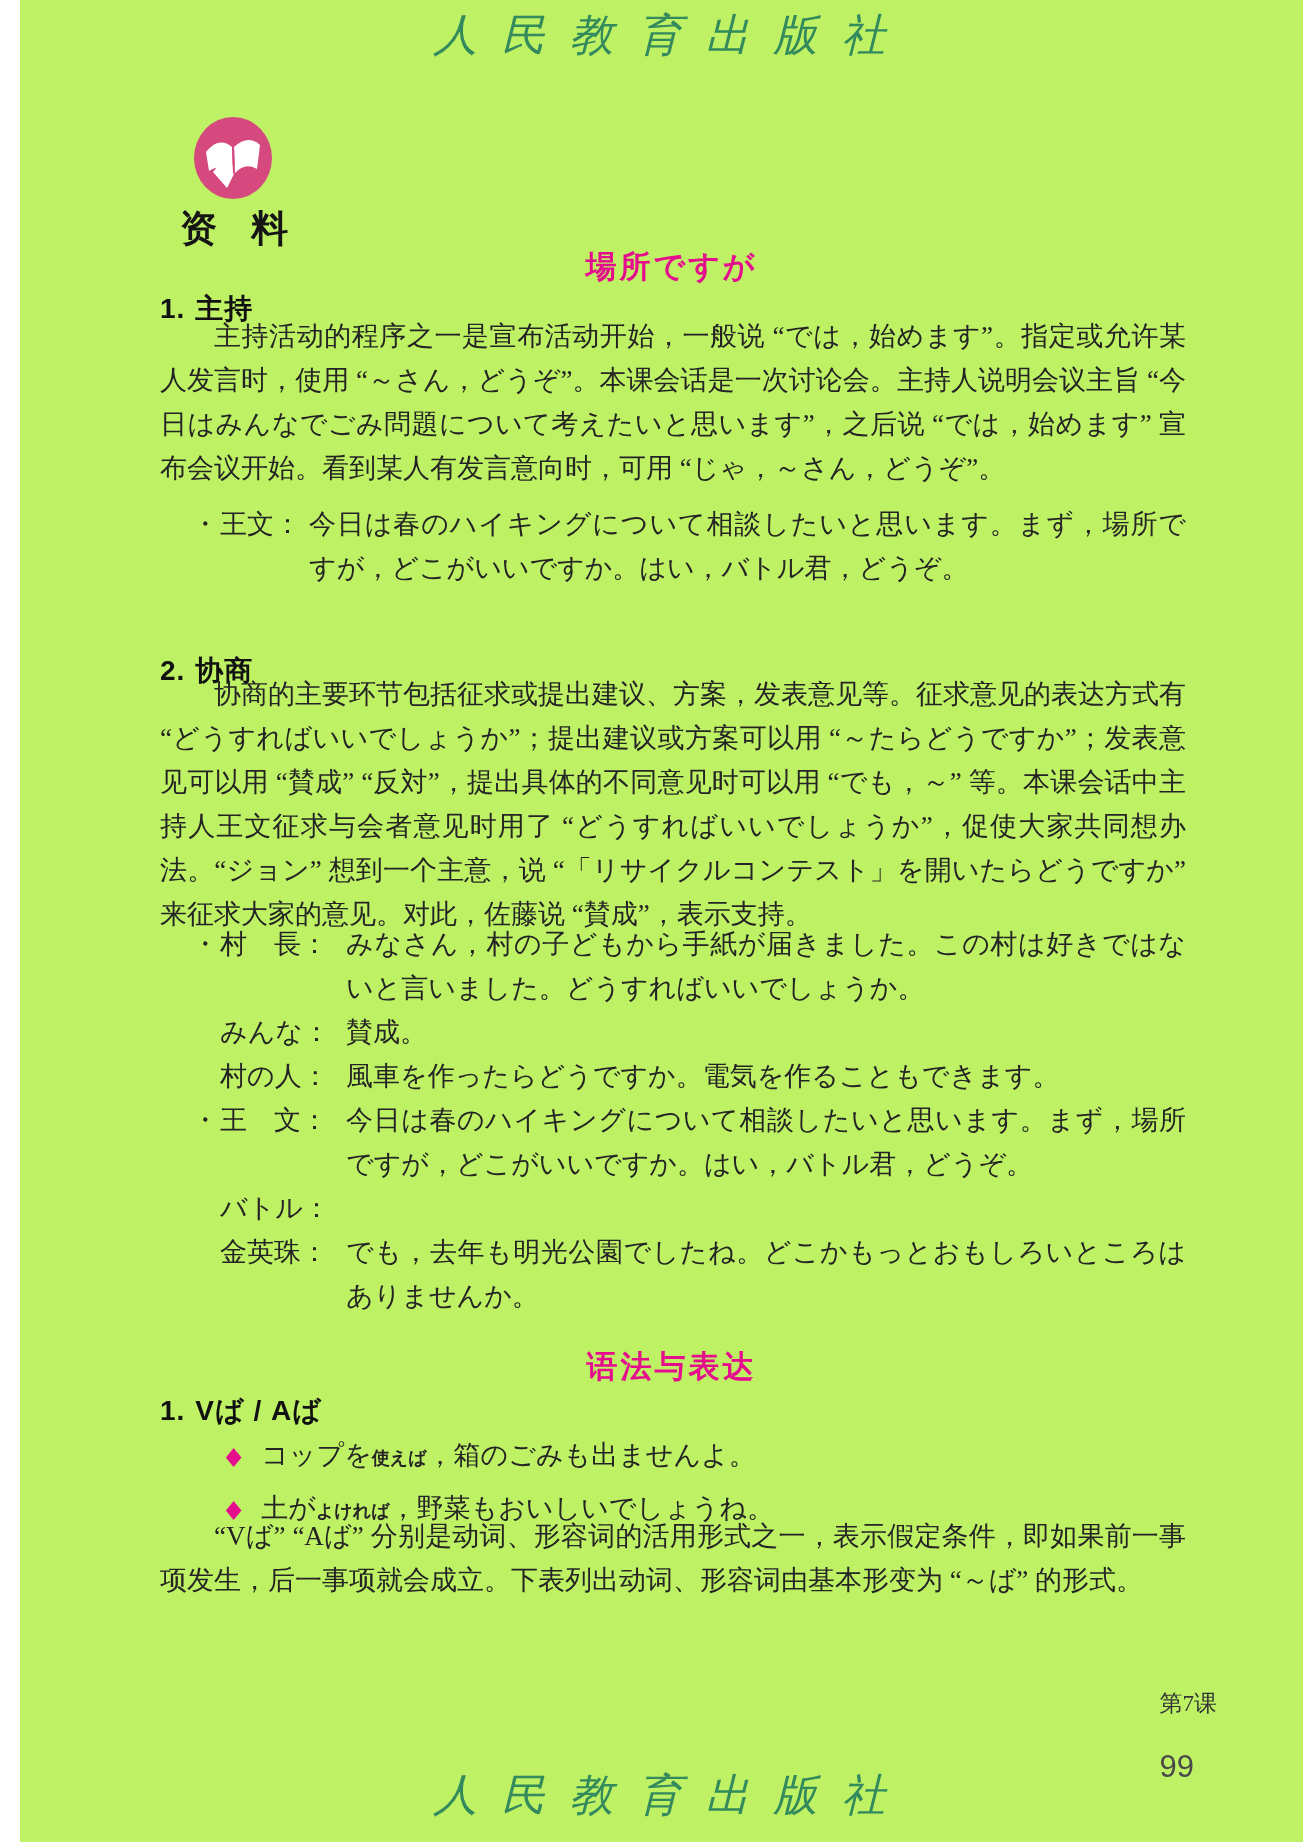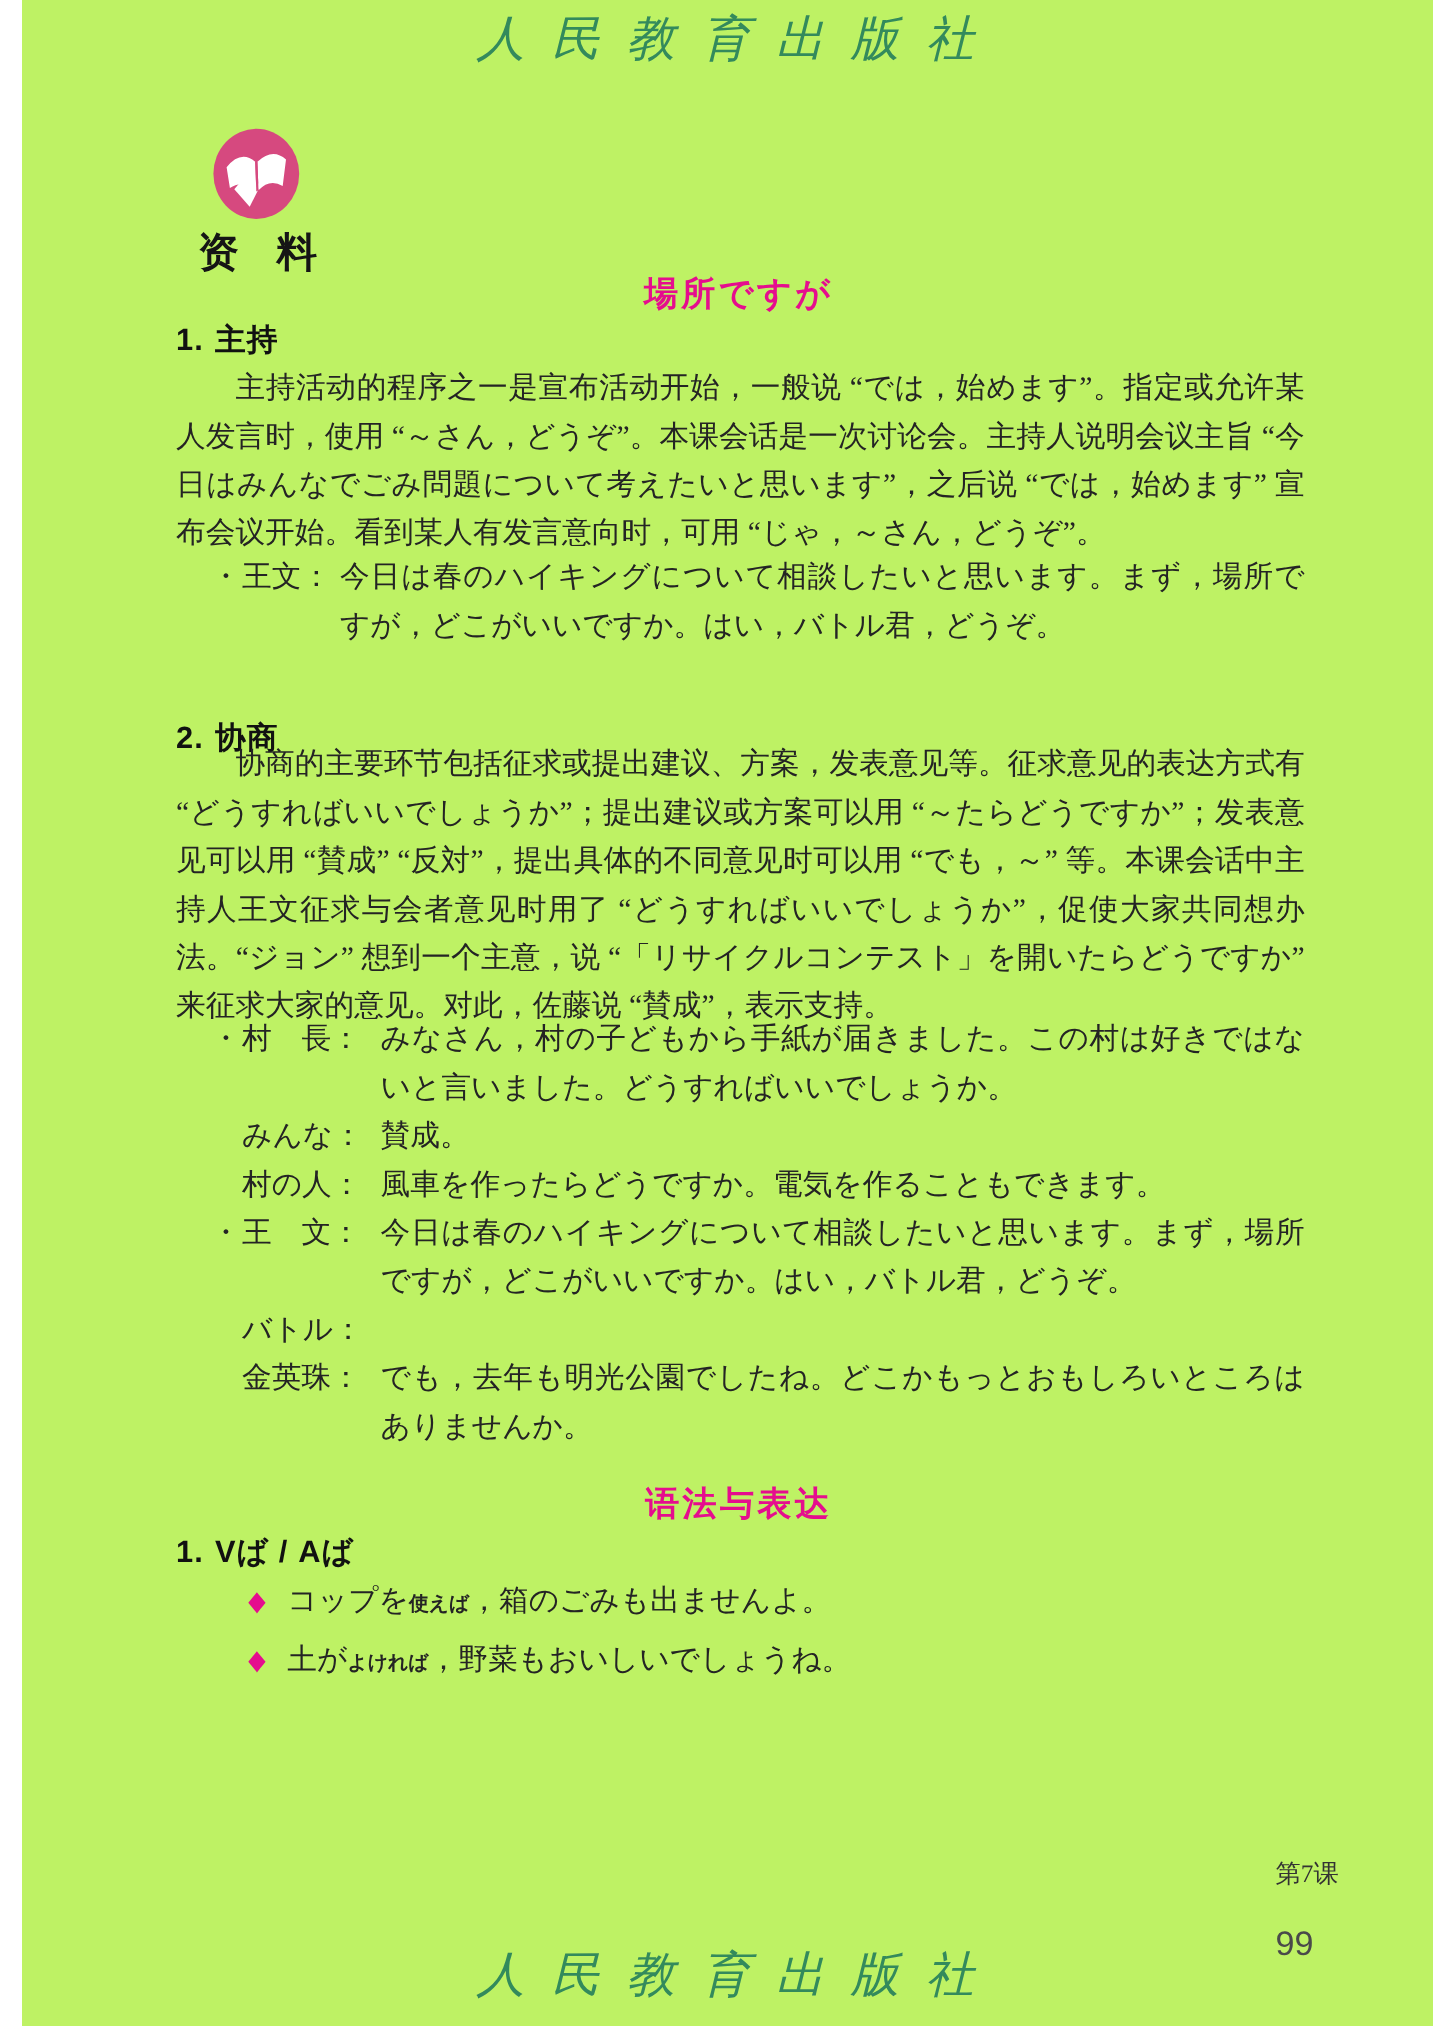--- a/index.html
+++ b/index.html
@@ -107,21 +107,21 @@
   </div>
 
   <div class="pink-heading" style="top:246px;">場所ですが</div>
 
   <div class="block" style="top:290px;">
     <div class="item-title">
       <span class="num">1.</span><span>主持</span>
     </div>
   </div>
 
-  <div class="block para" style="top:330px;">主持活动的程序之一是宣布活动开始，一般说 “では，始めます”。指定或允许某人发言时，使用 “～さん，どうぞ”。本课会话是一次讨论会。主持人说明会议主旨 “今日はみんなでごみ問題について考えたいと思います”，之后说 “では，始めます” 宣布会议开始。看到某人有发言意向时，可用 “じゃ，～さん，どうぞ”。</div>
+  <div class="block para" style="top:314px;">主持活动的程序之一是宣布活动开始，一般说 “では，始めます”。指定或允许某人发言时，使用 “～さん，どうぞ”。本课会话是一次讨论会。主持人说明会议主旨 “今日はみんなでごみ問題について考えたいと思います”，之后说 “では，始めます” 宣布会议开始。看到某人有发言意向时，可用 “じゃ，～さん，どうぞ”。</div>
 
   <div class="block" style="top:502px;">
     <div class="dlg-row dlg-indent">
       <span class="dlg-bullet">・</span>
       <span class="dlg-speaker compact">王文：</span>
       <span class="dlg-text">今日は春のハイキングについて相談したいと思います。まず，場所ですが，どこがいいですか。はい，バトル君，どうぞ。</span>
     </div>
   </div>
 
   <div class="block" style="top:652px;">
@@ -176,20 +176,21 @@
     <div class="example-line">
       <span class="diamond">◆</span>
       <span><span>コップを</span><span class="bold-jp">使えば</span><span>，箱のごみも出ませんよ。</span></span>
     </div>
     <div class="example-line">
       <span class="diamond">◆</span>
       <span><span>土が</span><span class="bold-jp">よければ</span><span>，野菜もおいしいでしょうね。</span></span>
     </div>
   </div>
 
+  <div class="block para" style="top:1514px;">“Vば” “Aば” 分别是动词、形容词的活用形式之一，表示假定条件，即如果前一事项发生，后一事项就会成立。下表列出动词、形容词由基本形变为 “～ば” 的形式。</div>
 
   <div class="footer">
     <span class="lesson">第7课</span>
     <span class="pagenum">99</span>
   </div>
 
   <div class="pub-logo bottom">人民教育出版社</div>
 
 </div>
 

